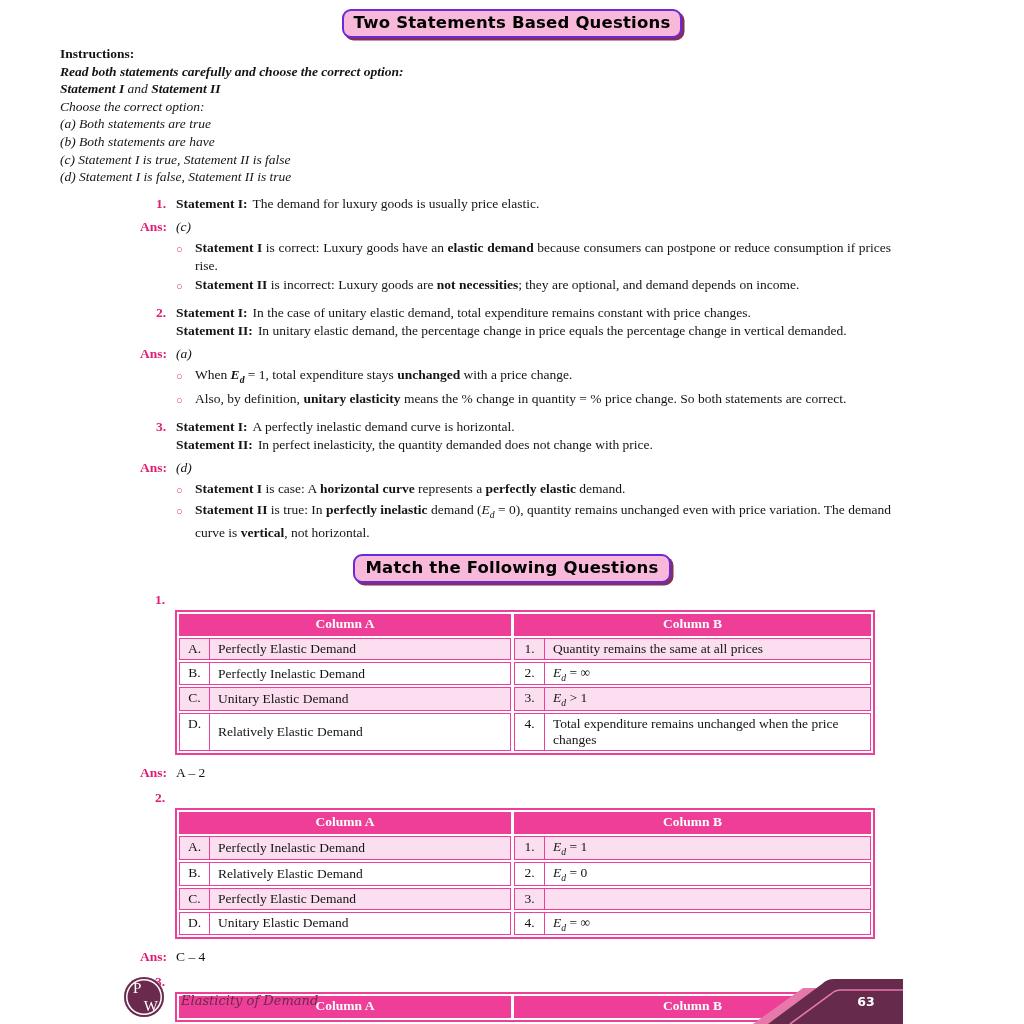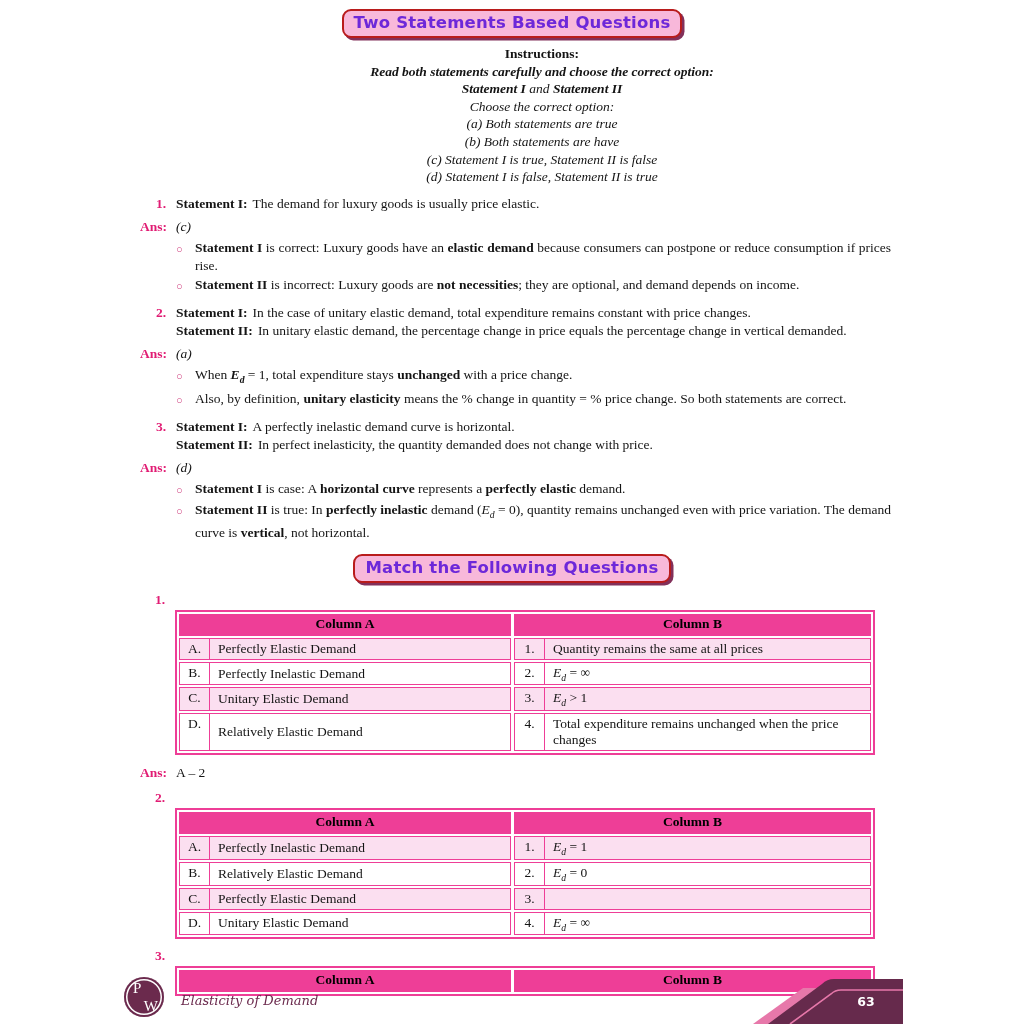--- a/index.html
+++ b/index.html
@@ -11,29 +11,29 @@
   }
   .b { font-weight:bold; }
   .i { font-style:italic; }
   .bi { font-weight:bold; font-style:italic; }
   .sub { vertical-align:sub; font-size:0.72em; }
 
   
   .pill-row { text-align:center; }
   .pill-row.first { padding-top:9px; }
   .pill {
-    display:inline-block; background:#f8b8da; border:2px solid #b91c1c;
+    display:inline-block; background:#f8b8da; border:2px solid #6d28d9;
     border-radius:9px; box-shadow:2.5px 2.5px 0 #82305a;
     padding:2px 10px 4px 10px;
     font-family:"DejaVu Sans", sans-serif; font-weight:bold; font-size:16.5px;
-    color:#6d28d9; letter-spacing:0.2px;
-  }
-
-  
-  .instructions { margin:7px 0 0 60px; line-height:17.6px;text-align:center; }
+    color:#000000; letter-spacing:0.2px;
+  }
+
+  
+  .instructions { margin:7px 0 0 60px; line-height:17.6px; }
 
   
   .question { margin-top:9px; }
   .q-line { display:flex; margin-left:156px; line-height:18px; }
   .q-num { color:#e11d74; font-weight:bold; width:20px; flex:none; }
   .q-st { width:716px; }
   .stlabel { font-weight:bold; margin-right:5px; }
   .ans-line { margin:5px 0 0 140px; line-height:18px; }
   .ans-label { color:#e11d74; font-weight:bold; display:inline-block; width:36px; }
   .bullets { margin:3px 0 0 176px; }
@@ -47,21 +47,21 @@
   .mtable {
     margin-left:175px; width:700px; border:2px solid #ee3e97; background:#fff;
     padding:2px; display:flex; flex-direction:column; gap:2px;
   }
   .mrow { display:flex; gap:3px; }
   .mbox { border:1.5px solid #ee3e97; display:flex; align-items:center; background:#fff; }
   .mbox.a { width:332px; flex:none; }
   .mbox.bb { flex:1; }
   .mkey { width:30px; flex:none; text-align:center; border-right:1.5px solid #ee3e97; padding:2px 0; align-self:stretch; }
   .mtext { flex:1; padding:2px 8px; }
-  .mhead { background:#ee3e97; color:#000000; font-weight:bold; justify-content:center; padding:1px 0 3px 0; }
+  .mhead { background:#ee3e97; color:#ffffff; font-weight:bold; justify-content:center; padding:1px 0 3px 0; }
   .rowlight .mbox { background:#fbdff0; }
   .tbl-ans { margin:10px 0 0 140px; line-height:16px; }
 
   
   .footer { position:absolute; left:0; bottom:0; width:1024px; height:56px; }
   .pw-logo {
     position:absolute; left:124px; bottom:7px; width:40px; height:40px; border-radius:50%;
     background:#6b2a4d;
     box-shadow: inset 0 0 0 2px #6b2a4d, inset 0 0 0 3.5px #ffffff;
   }
@@ -260,20 +260,23 @@
       <div class="mbox a">
           <span class="mkey">D.</span>
           <span class="mtext">Unitary Elastic Demand</span>
         </div>
       <div class="mbox bb">
           <span class="mkey">4.</span>
           <span class="mtext"><span class="i">E</span><span class="i sub">d</span><span> = ∞</span></span>
         </div>
     </div>
   </div>
+  <div class="tbl-ans">
+    <span class="ans-label">Ans:</span><span>C – 4</span>
+  </div>
 
   <div class="match-num">3.</div>
   <div class="mtable">
     <div class="mrow">
       <div class="mbox a mhead">Column A</div>
       <div class="mbox bb mhead">Column B</div>
     </div>
 
   </div>
 

